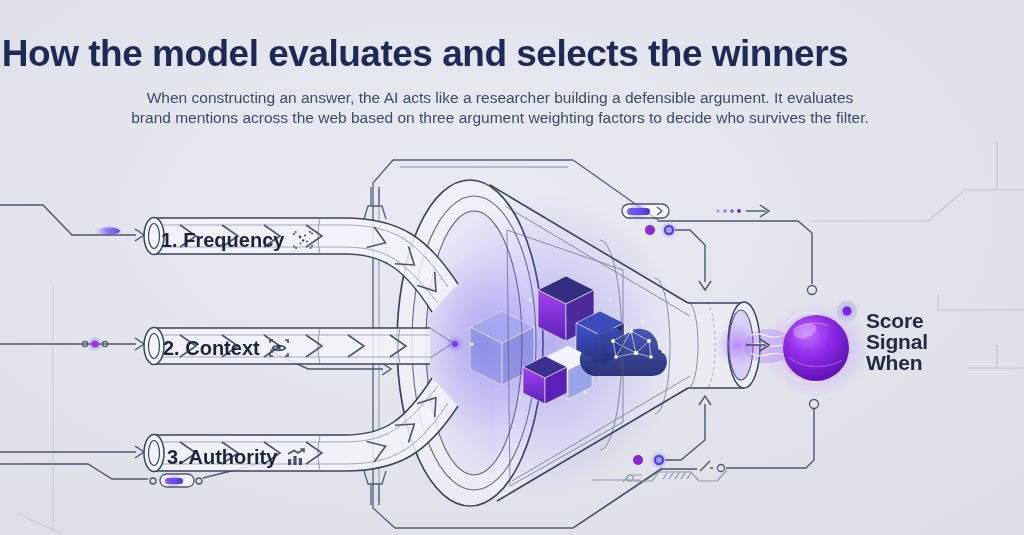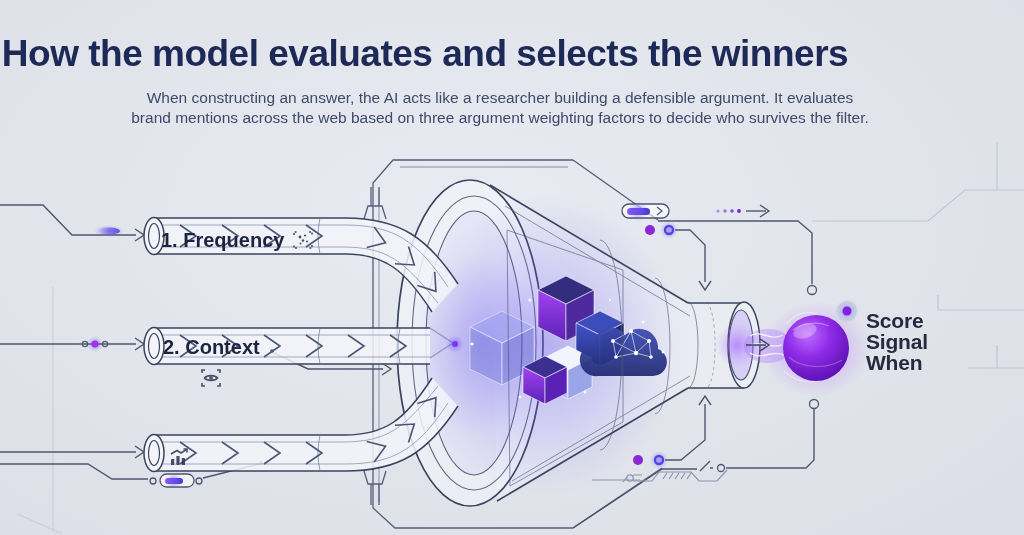--- a/index.html
+++ b/index.html
@@ -16,21 +16,21 @@
   }
   .subtitle{
     left:100px;top:88px;width:800px;text-align:center;
     font-size:15.5px;line-height:20px;font-weight:500;color:#3d4a6b;
   }
   .pipe-label{
     display:flex;align-items:center;gap:7px;
     font-size:20px;font-weight:bold;color:#1d2440;white-space:nowrap;margin-top:40px;
   }
   .pl-1{left:161px;top:188px;}
-  .pl-2{left:163px;top:296px;flex-direction:column;}
+  .pl-2{left:163px;top:296px;}
   .pl-3{left:167px;top:405px;}
   .pipe-label svg{display:block;opacity:.85;}
   .score-label{
     left:866px;top:310px;
     font-size:21px;line-height:21px;font-weight:bold;color:#242b41;letter-spacing:-0.2px;
   }
 </style>
 </head>
 <body>
 
@@ -397,20 +397,21 @@
 <div class="abs pipe-label pl-2">
   <span>2. Context</span>
   <svg width="24" height="24" viewBox="0 0 24 24" stroke="#2a3350" stroke-width="1.6" fill="none">
     <path d="M 3,7 V 4 H 6 M 18,4 H 21 V 7 M 21,17 V 20 H 18 M 6,20 H 3 V 17"></path>
     <path d="M 5.5,12 C 8,8.8 16,8.8 18.5,12 C 16,15.2 8,15.2 5.5,12 Z"></path>
     <circle cx="12" cy="12" r="1.8" fill="#2a3350" stroke="none"></circle>
   </svg>
 </div>
 
 <div class="abs pipe-label pl-3">
+  <span>3. Authority</span>
   <svg width="24" height="24" viewBox="0 0 24 24" stroke="#2a3350" stroke-width="1.6" fill="none">
     <rect x="4" y="14" width="3.2" height="6" fill="#2a3350" stroke="none" rx="0.6"></rect>
     <rect x="9.4" y="11" width="3.2" height="9" fill="#2a3350" stroke="none" rx="0.6"></rect>
     <rect x="14.8" y="13" width="3.2" height="7" fill="#2a3350" stroke="none" rx="0.6"></rect>
     <path d="M 4,9 L 10,5.5 L 14,8 L 19.5,4.5"></path>
     <path d="M 16.5,4 L 20,4 L 20,7.5"></path>
   </svg>
 </div>
 
 <div class="abs score-label">

